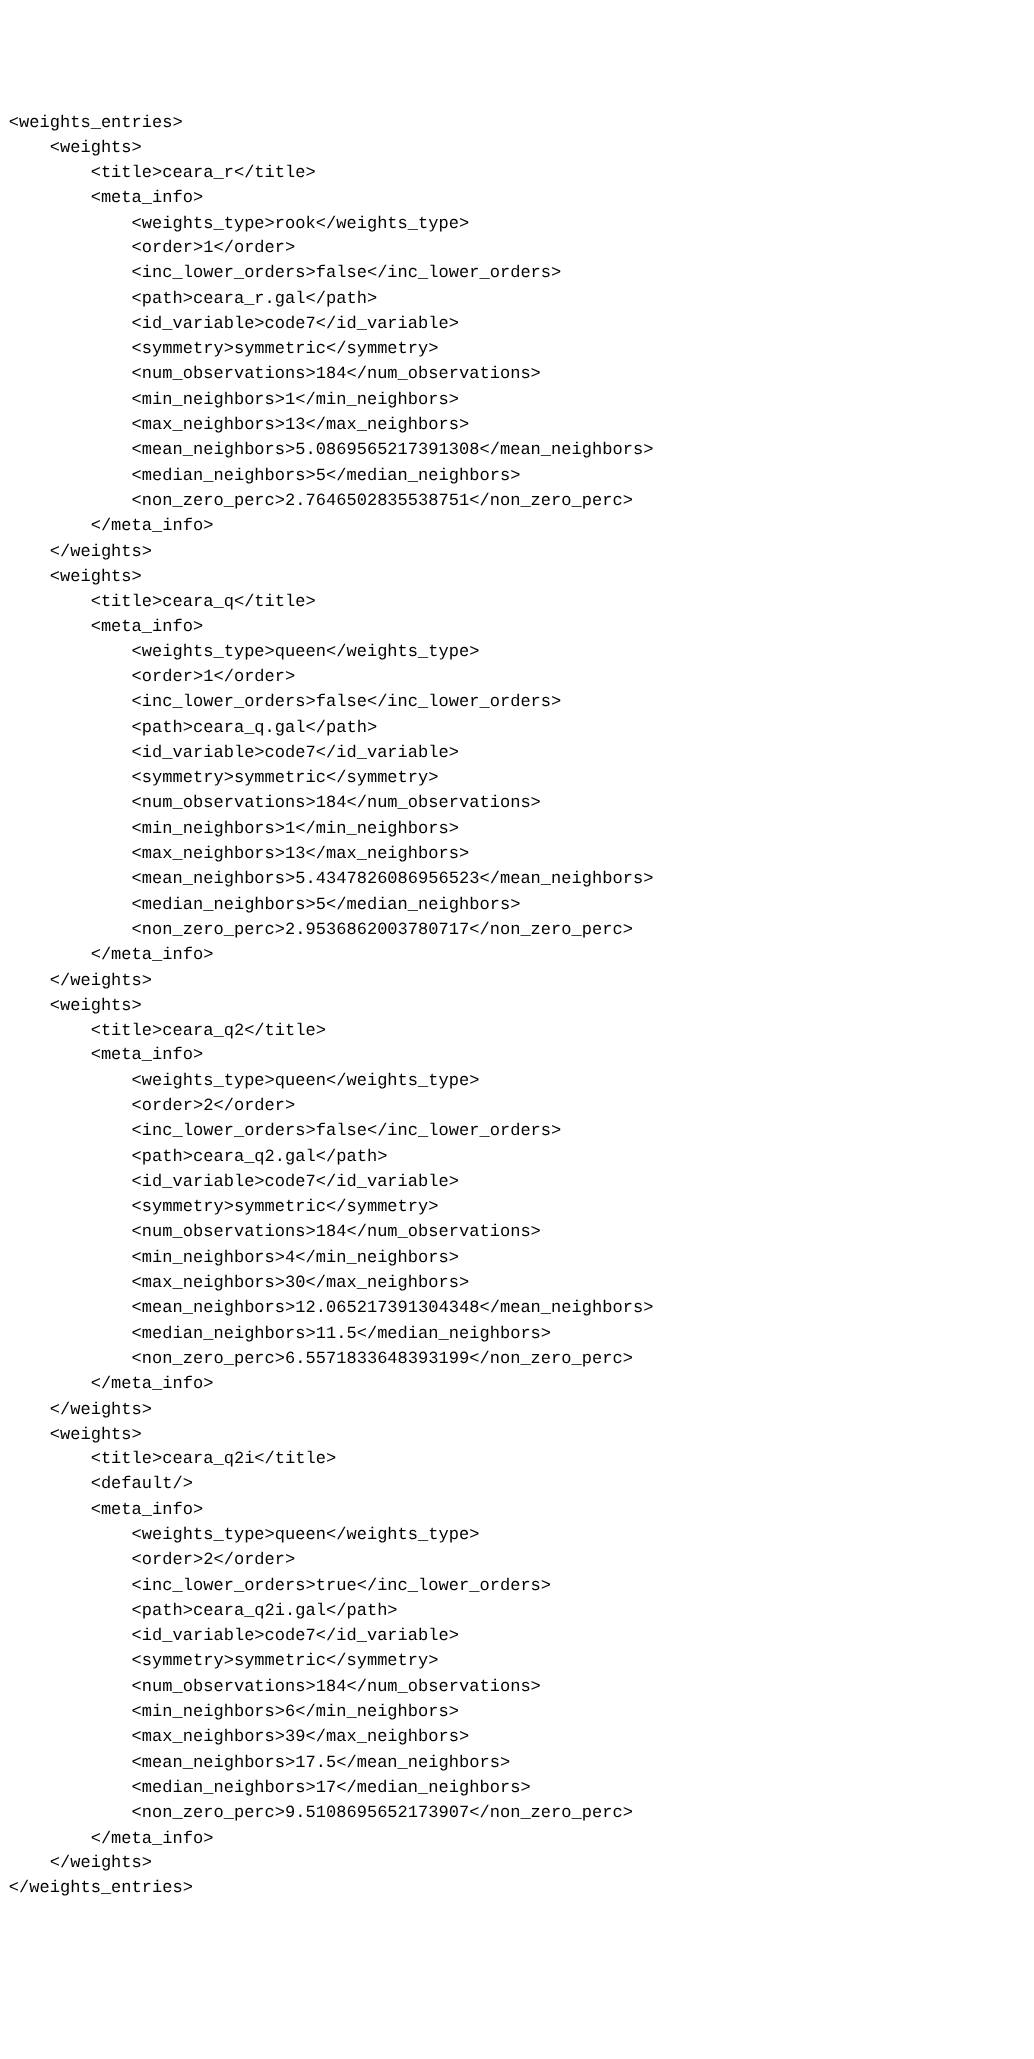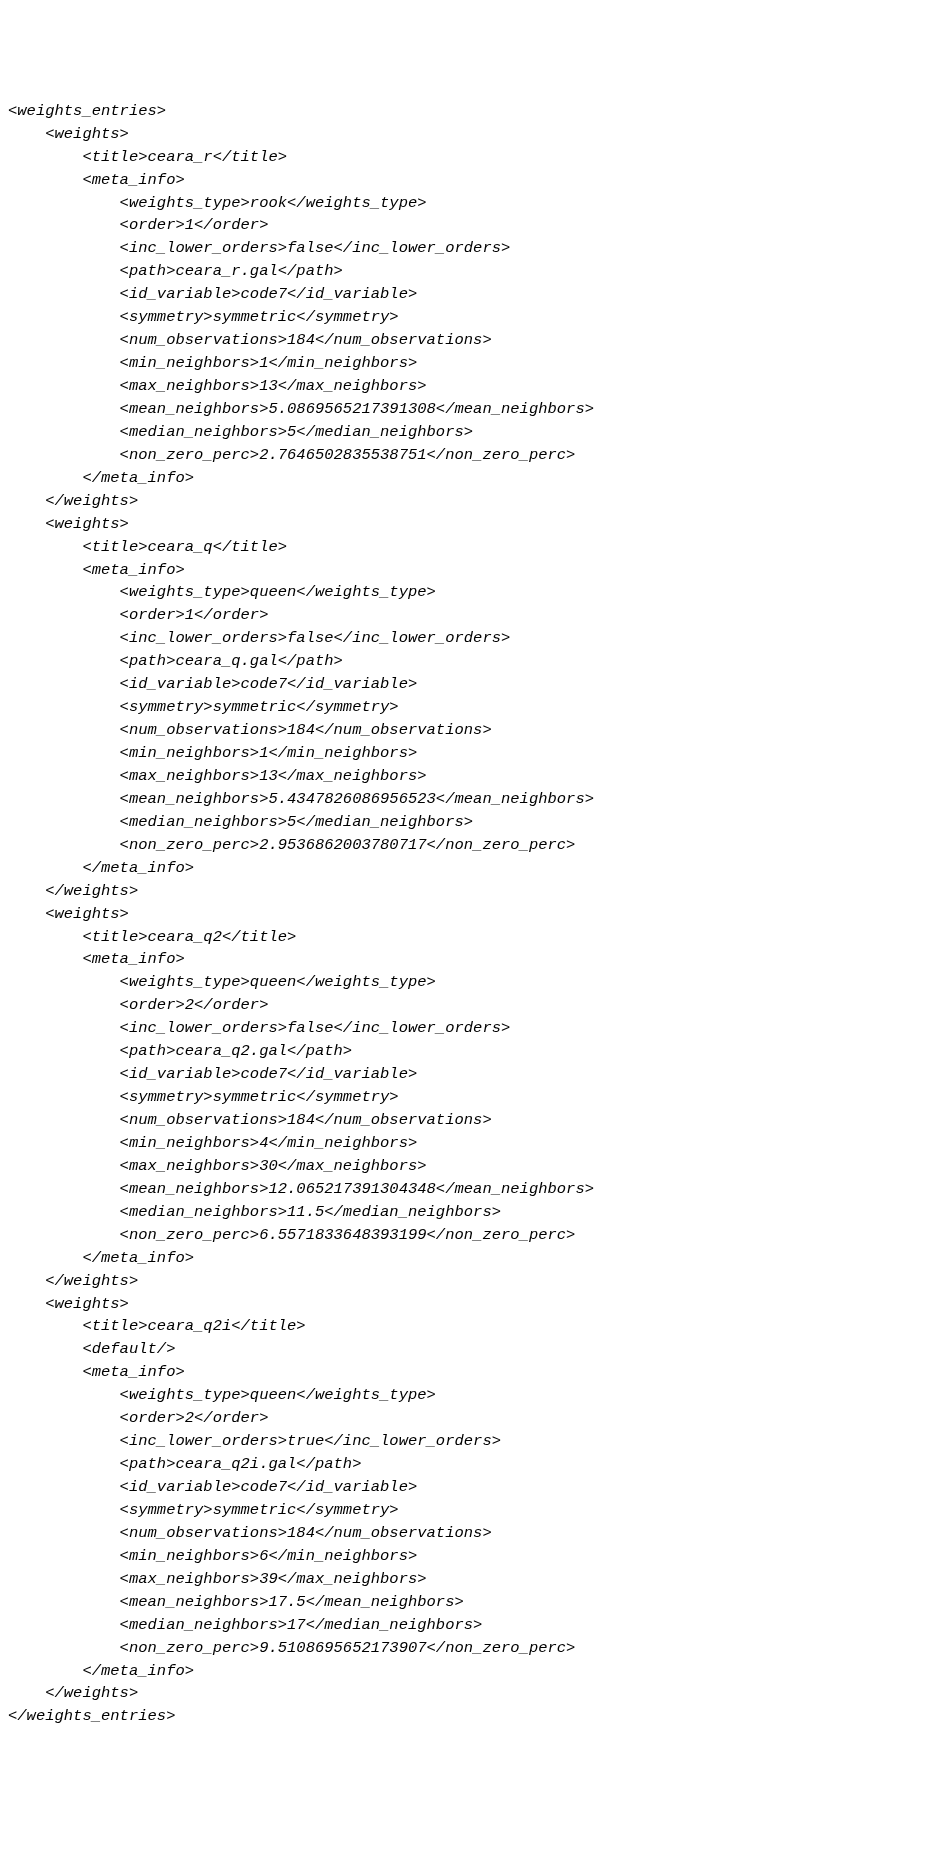--- a/index.html
+++ b/index.html
@@ -9,21 +9,20 @@
     font-family: "Menlo", "Consolas", "Courier New", monospace;
     font-size: 15.5px;
     line-height: 1.48;
     color: #000000;
     white-space: pre;
     width: 940px;
     box-sizing: border-box;
   }
   .xml-root {
     display: block;
-    font-style: italic;
   }
 </style>
 </head>
 <body>
 
 
 
 <div class="xml-root" id="xml-output">&lt;weights_entries&gt;
     &lt;weights&gt;
         &lt;title&gt;ceara_r&lt;/title&gt;

